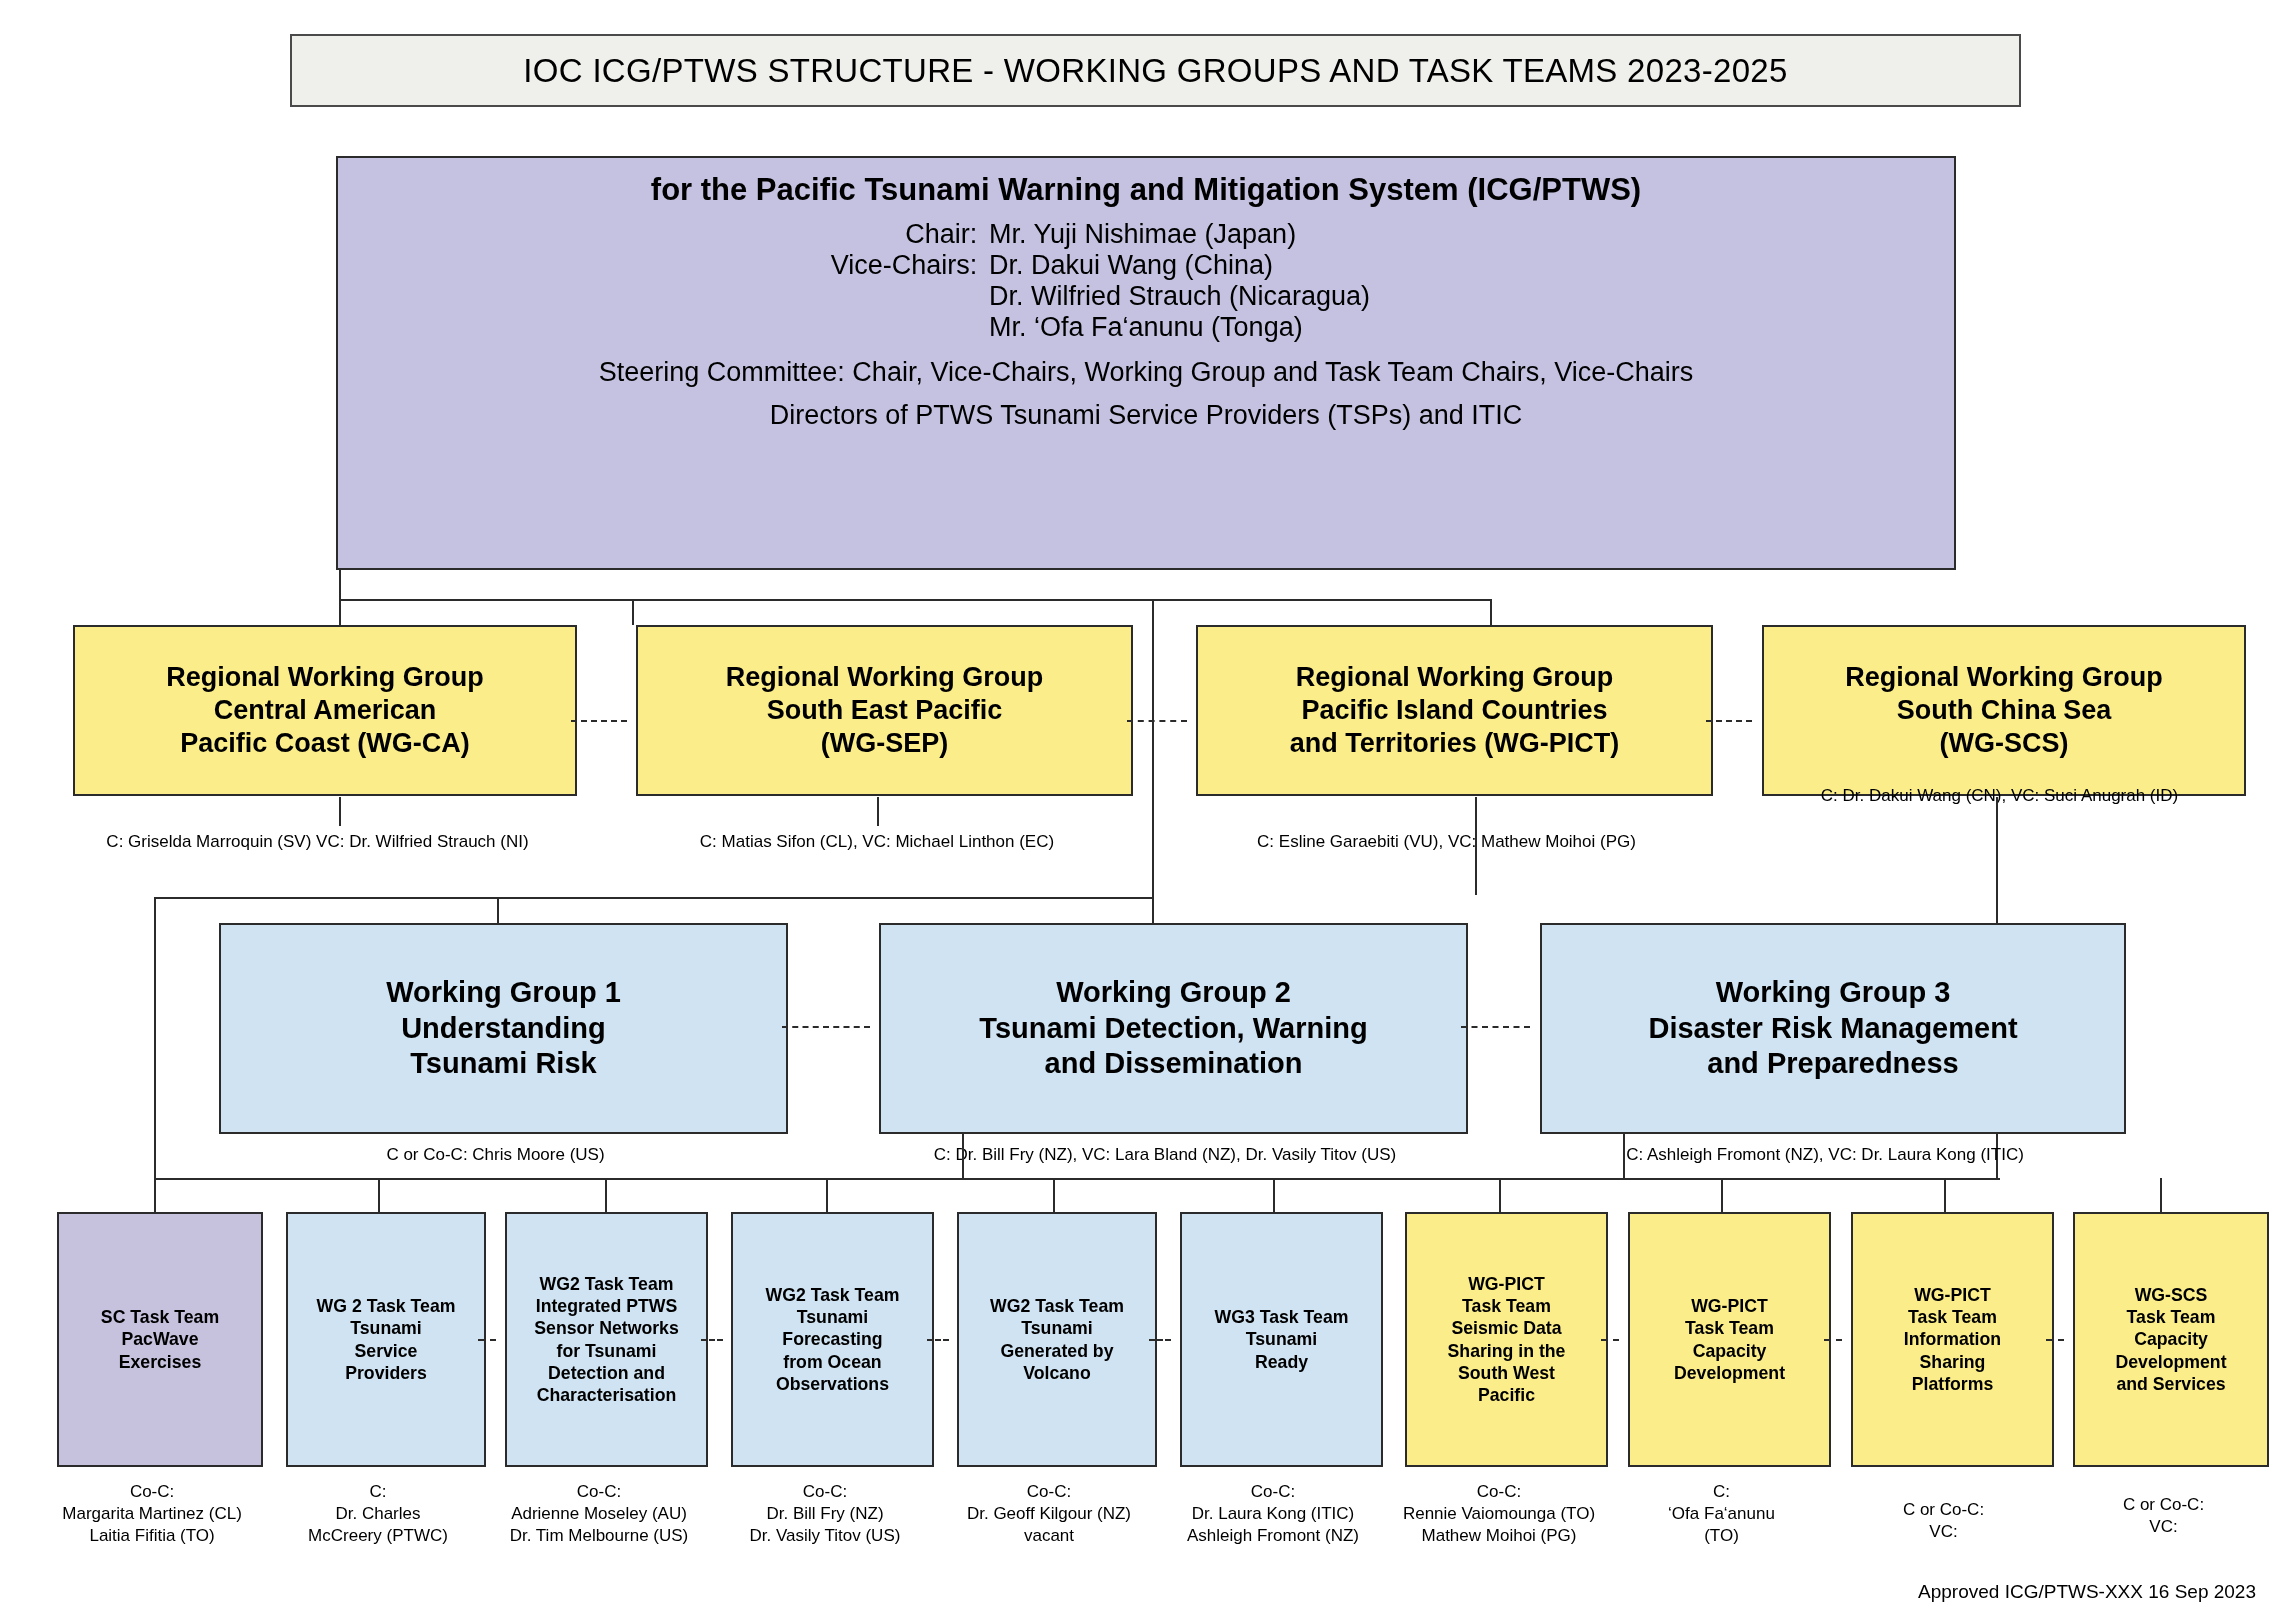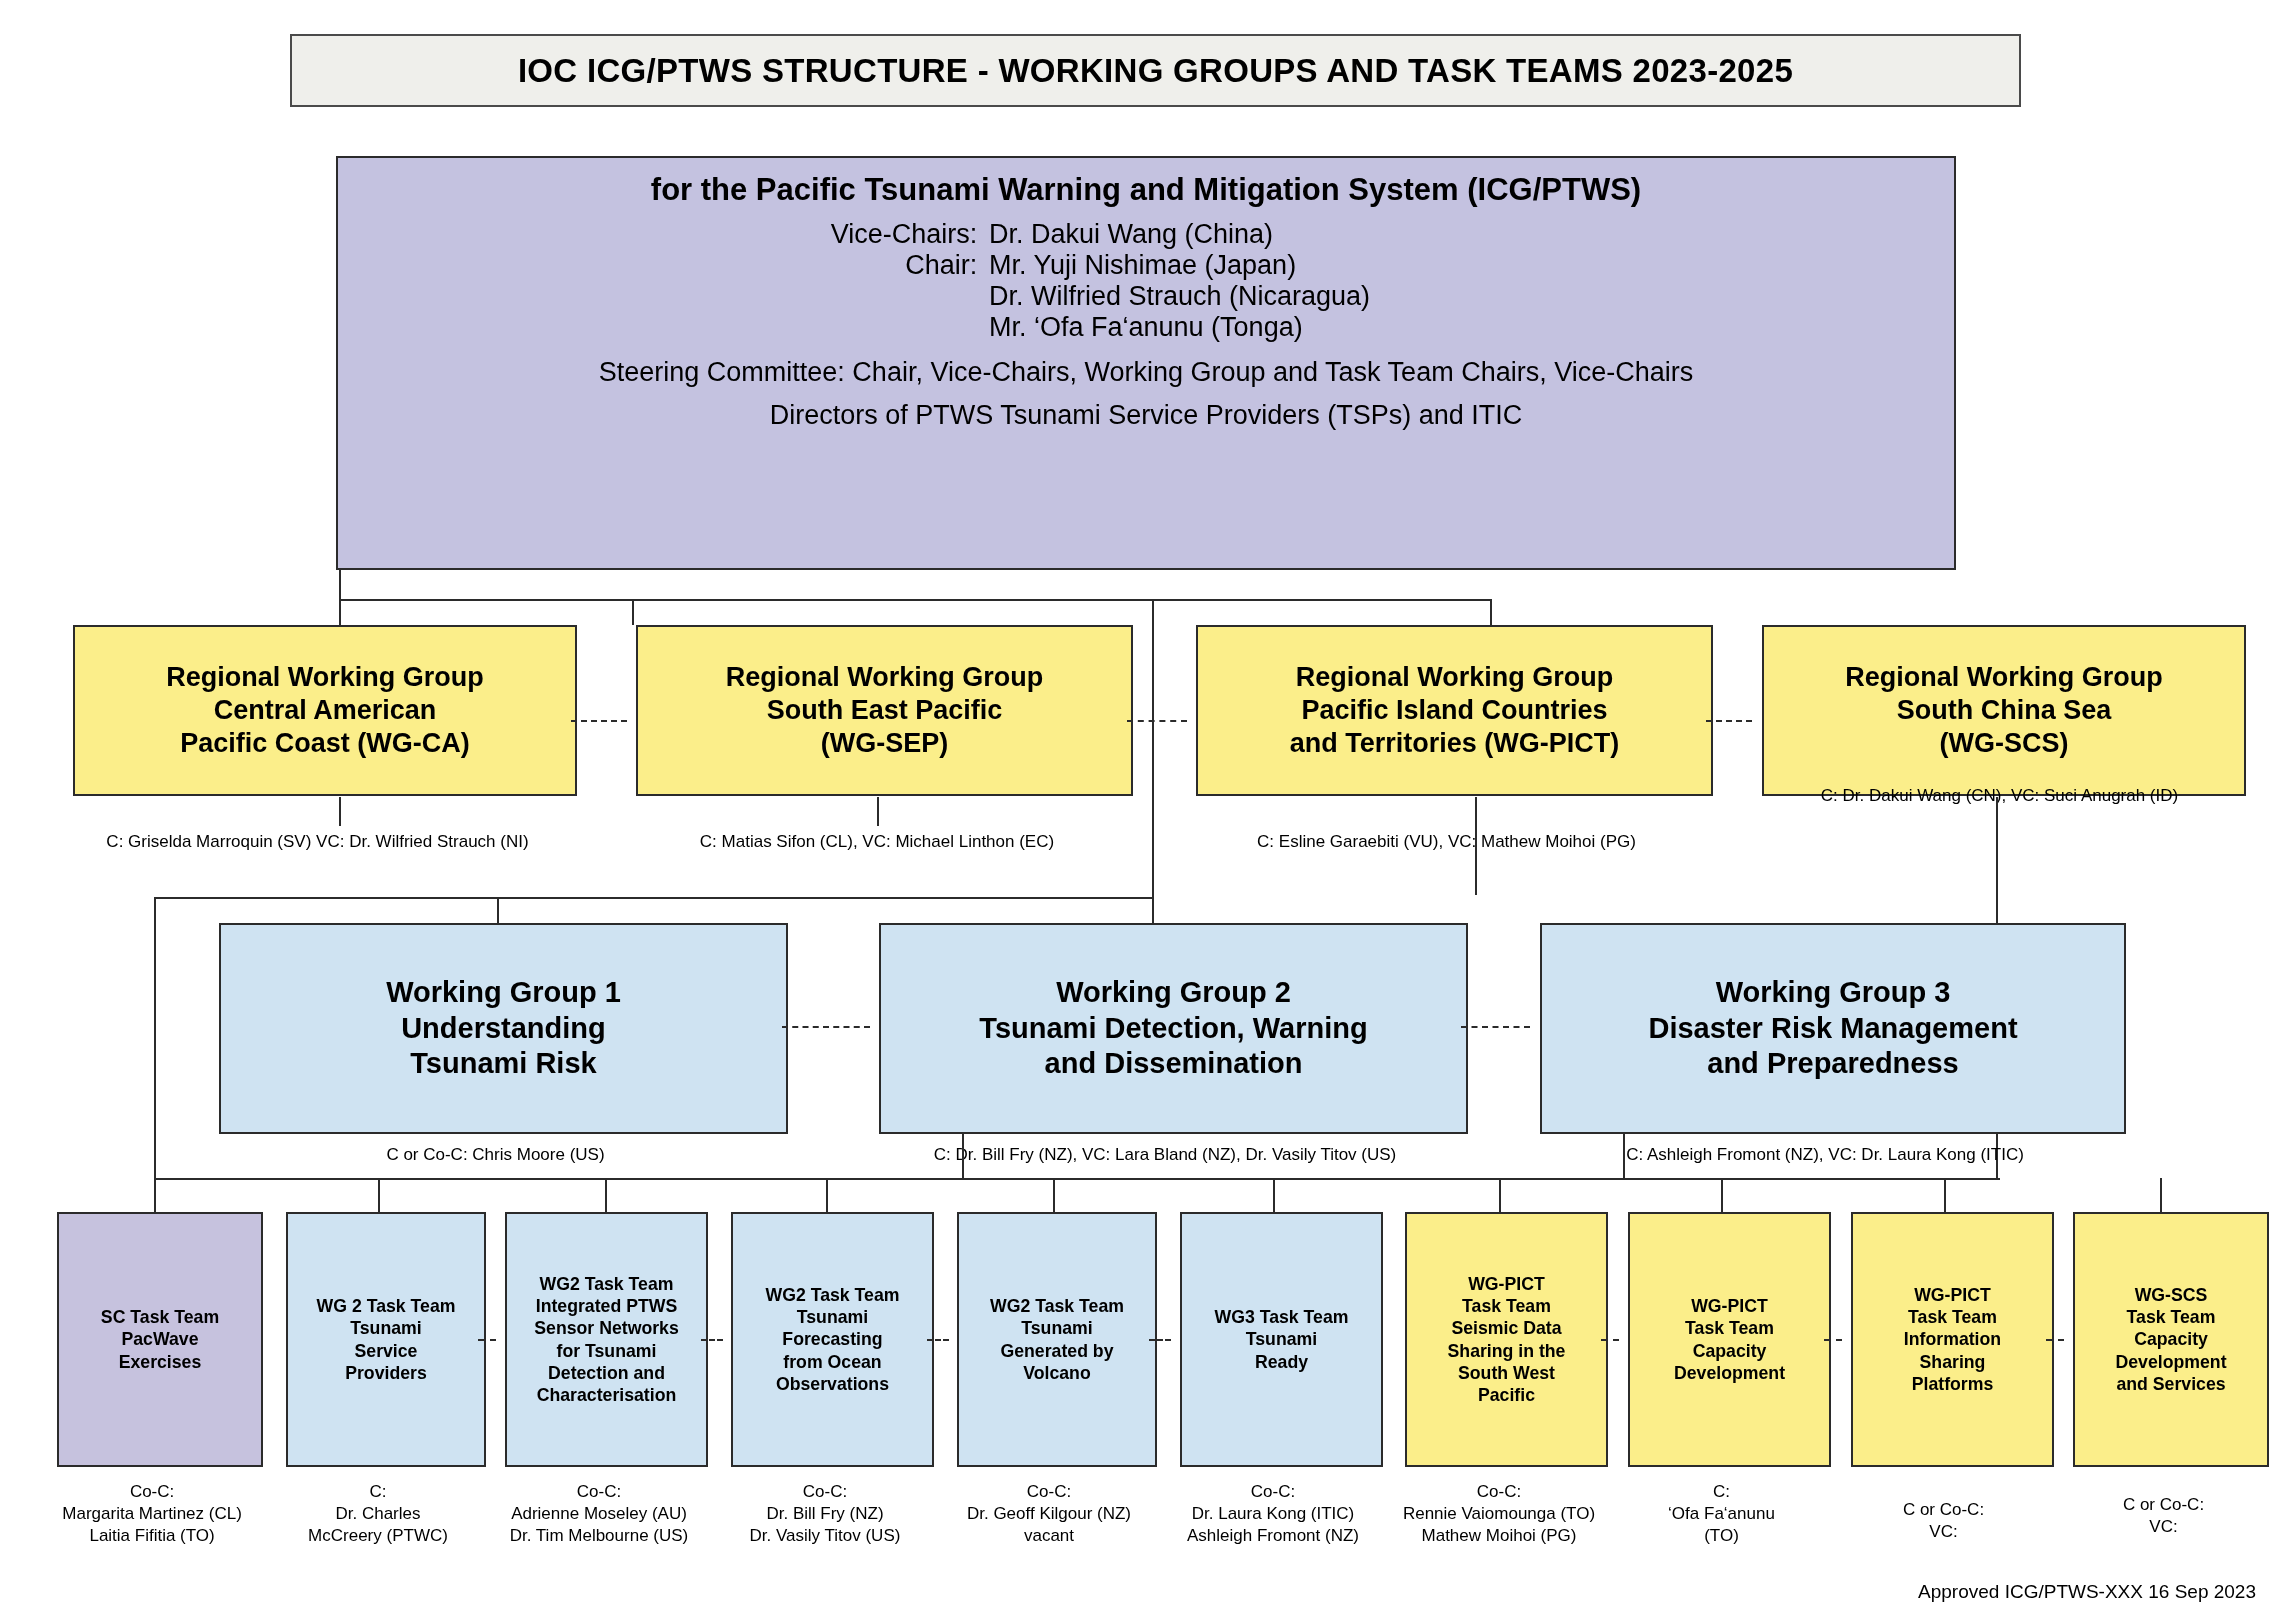--- a/index.html
+++ b/index.html
@@ -28,21 +28,21 @@
     height: 73px;
     background: #efefeb;
     border: 2px solid #4a4a4a;
     display: flex;
     align-items: center;
     justify-content: center;
     box-sizing: border-box;
   }
   #title-bar .t {
     font-size: 33px;
-    font-weight: bold;
+    font-weight: normal;
     letter-spacing: 0.3px;
     color: #000;
     text-align: center;
   }
   
   #icg-box {
     position: absolute;
     left: 336px;
     top: 156px;
     width: 1620px;
@@ -145,26 +145,26 @@
 <div class="canvas">
 
   <div id="title-bar">
     <div class="t">IOC ICG/PTWS STRUCTURE - WORKING GROUPS AND TASK TEAMS  2023-2025</div>
   </div>
 
   <div id="icg-box">
     <div class="head">for the Pacific Tsunami Warning and Mitigation System (ICG/PTWS)</div>
     <div class="icg-roles">
       <div class="icg-role-row">
+        <div class="icg-role-lbl">Chair:</div>
+        <div class="icg-role-val">Mr. Yuji Nishimae (Japan)</div>
+      </div>
+      <div class="icg-role-row">
         <div class="icg-role-lbl">Vice-Chairs:</div>
         <div class="icg-role-val">Dr. Dakui Wang (China)</div>
-      </div>
-      <div class="icg-role-row">
-        <div class="icg-role-lbl">Chair:</div>
-        <div class="icg-role-val">Mr. Yuji Nishimae (Japan)</div>
       </div>
       <div class="icg-role-row">
         <div class="icg-role-lbl"></div>
         <div class="icg-role-val">Dr. Wilfried Strauch (Nicaragua)</div>
       </div>
       <div class="icg-role-row">
         <div class="icg-role-lbl"></div>
         <div class="icg-role-val">Mr. ‘Ofa Fa‘anunu (Tonga)</div>
       </div>
     </div>

